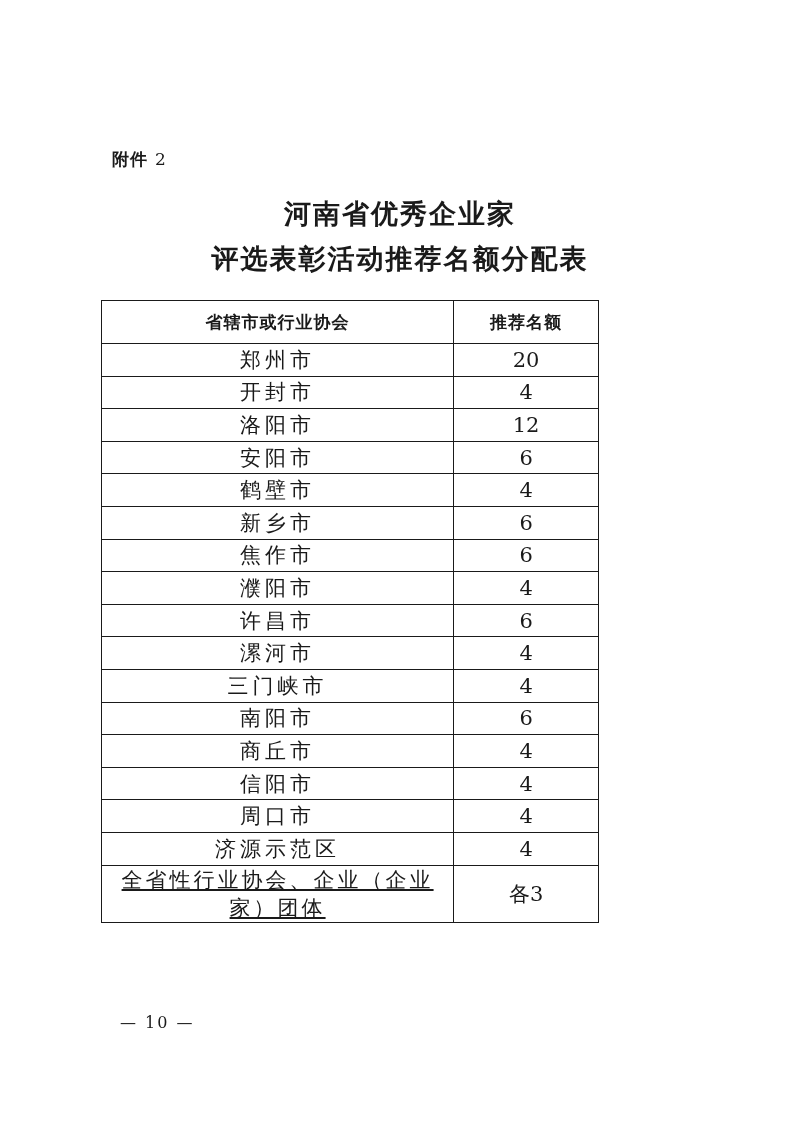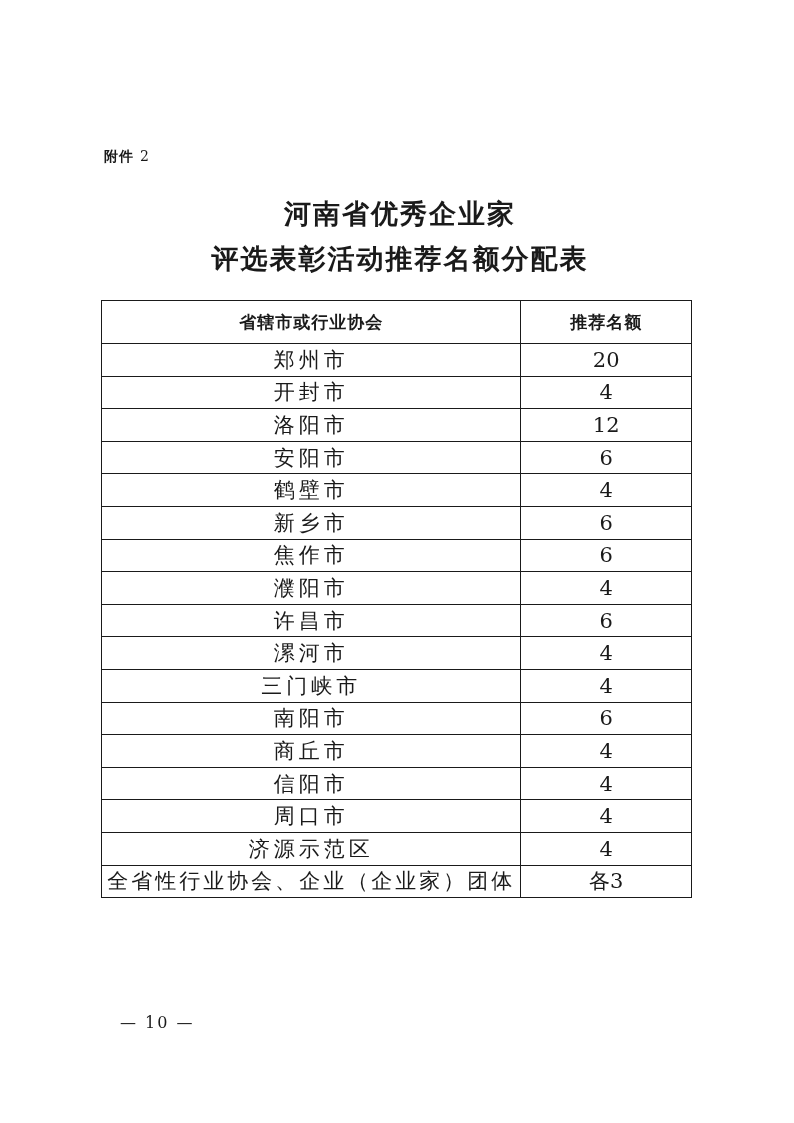--- a/index.html
+++ b/index.html
@@ -1,25 +1,25 @@
 <!DOCTYPE html>
 <html><head>
 <meta charset="utf-8">
 <style>
   html, body { margin: 0; padding: 0; background: #ffffff; }
   body { width: 794px; height: 1123px; position: relative; overflow: hidden;
          font-family: "DejaVu Serif", "Liberation Serif", serif; color: #1a1a1a; }
-  .attach { position: absolute; left: 104px; top: 148px; font-size: 14px; font-weight: bold;
+  .attach { position: absolute; left: 112px; top: 148px; font-size: 17px; font-weight: bold;
             font-family: "DejaVu Sans", sans-serif; letter-spacing: 1px; }
   .attach .num { font-weight: normal; font-family: "DejaVu Serif", serif; }
   .title { position: absolute; left: 0; width: 794px; text-align: center; font-size: 27px;
            font-weight: bold; letter-spacing: 2px; font-family: "DejaVu Serif", serif; }
   .t1 { top: 196px; left: 3px; }
   .t2 { top: 241px; left: 3px; }
-  table { position: absolute; left: 101px; top: 300px; width: 591px; border-collapse: collapse; }
+  table { position: absolute; left: 101px; top: 300px; width: 498px; border-collapse: collapse; }
   td, th { border: 1px solid #1a1a1a; text-align: center; padding: 0; }
   th { height: 42px; font-size: 17px; font-weight: bold; font-family: "DejaVu Sans", sans-serif; letter-spacing: 1px; }
   td { height: 31.6px; font-size: 21px; font-weight: normal; letter-spacing: 4px; }
   td.v { letter-spacing: 0; font-family: "DejaVu Serif", serif; }
   col.c1 { width: 420px; }
   col.c2 { width: 171px; }
   .page { position: absolute; left: 120px; top: 1013px; font-size: 16px; letter-spacing: 2px; text-align: center; }
 </style>
 </head>
 <body>
@@ -99,19 +99,19 @@
       </tr>
       <tr>
         <td>周口市</td>
         <td class="v">4</td>
       </tr>
       <tr>
         <td>济源示范区</td>
         <td class="v">4</td>
       </tr>
       <tr>
-        <td style="letter-spacing: 3px;">全省性行业协会、企业（企业家）团体</td>
+        <td style="letter-spacing: 3px; text-decoration: underline;">全省性行业协会、企业（企业家）团体</td>
         <td class="v">各3</td>
       </tr>
     </tbody>
 </table>
 
 <div class="page">— 10 —</div>
 
 </body></html>

